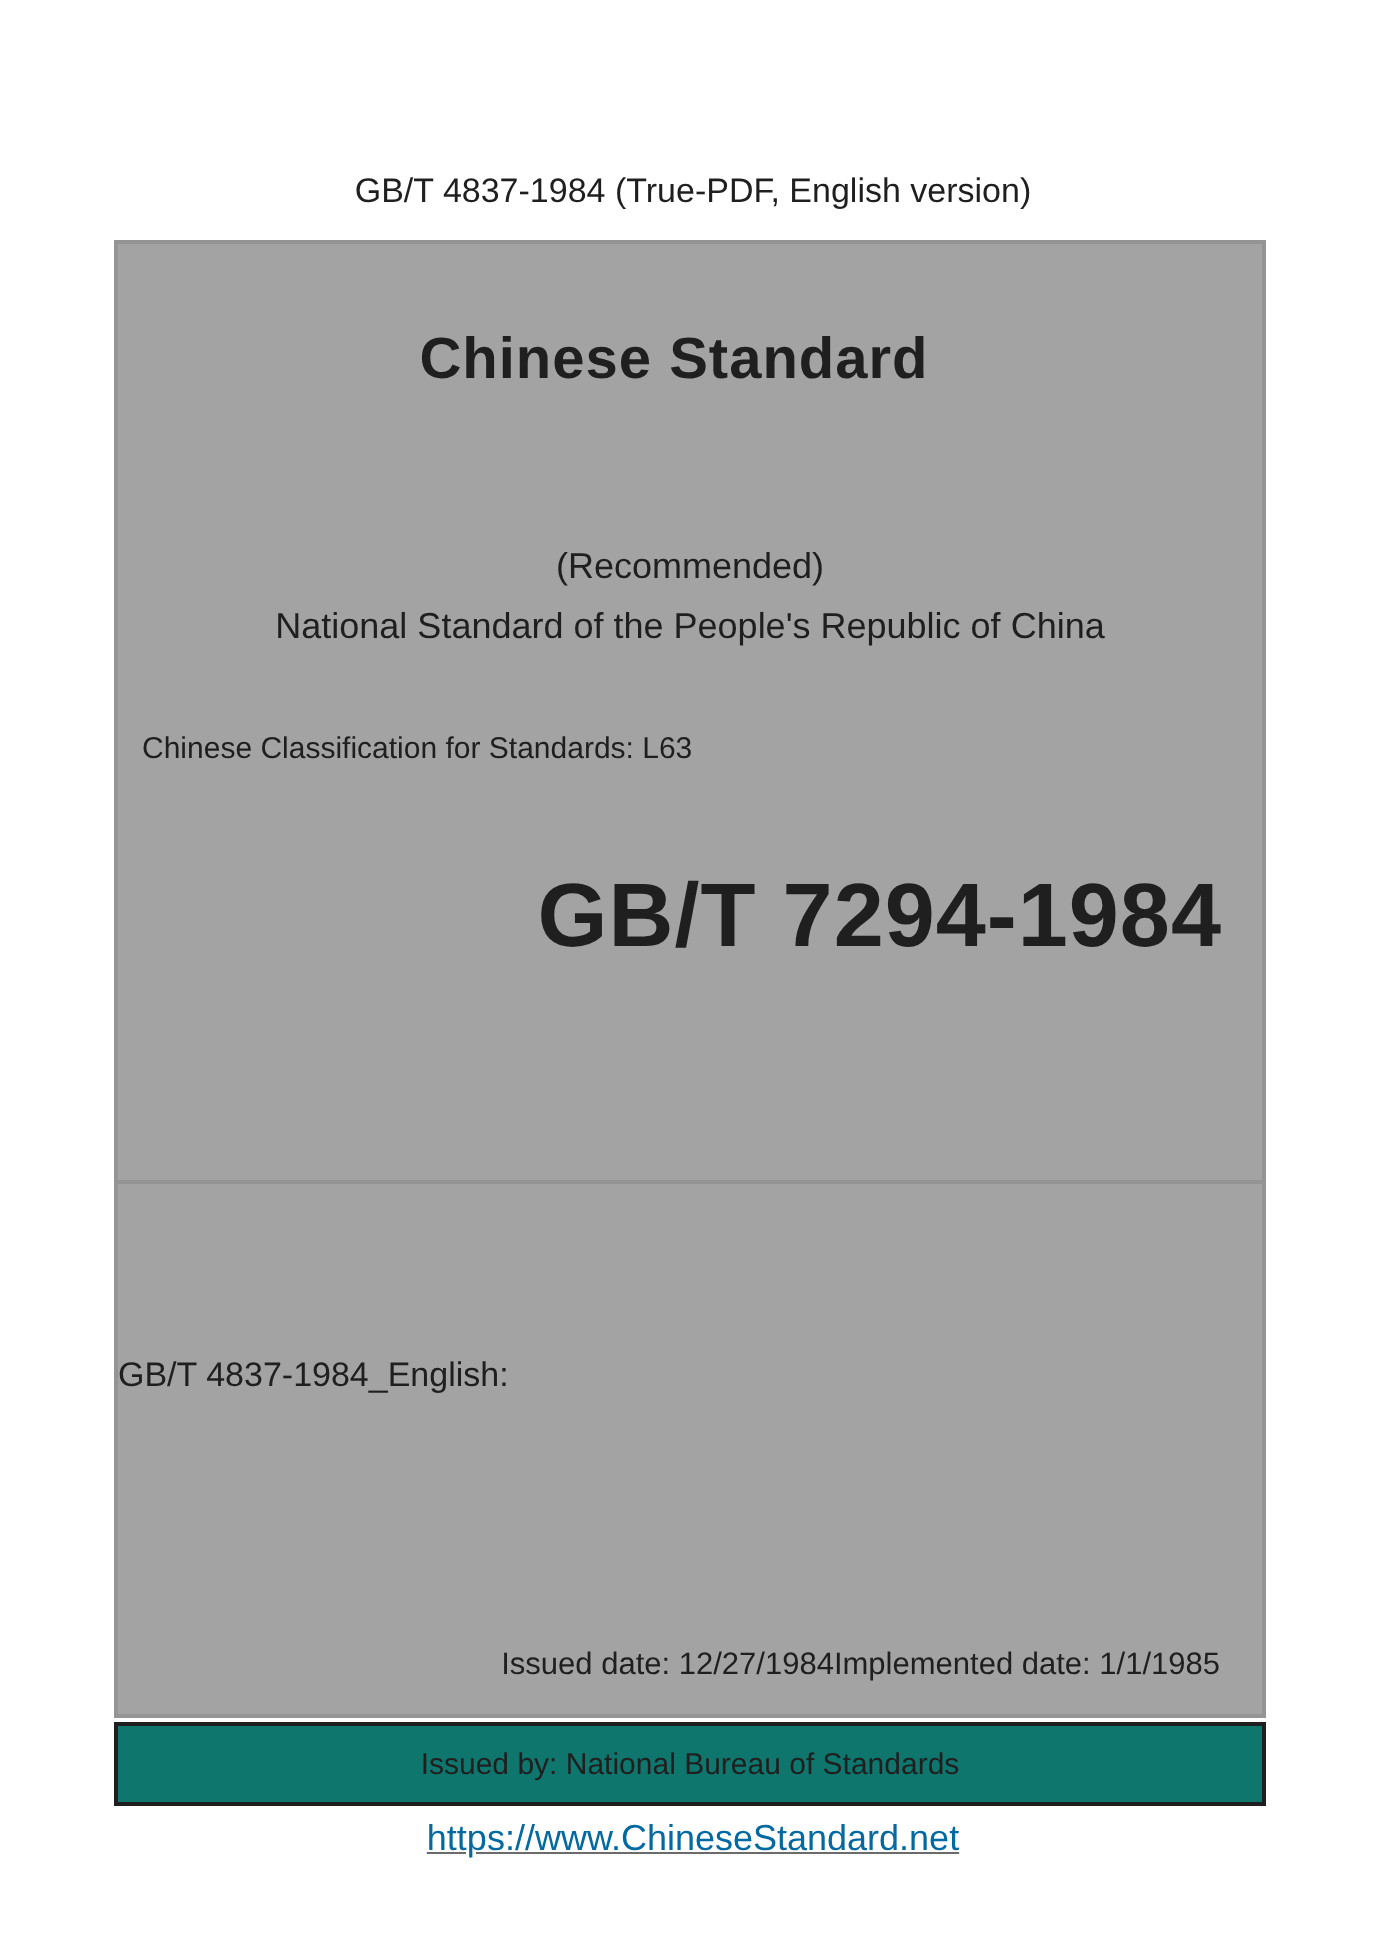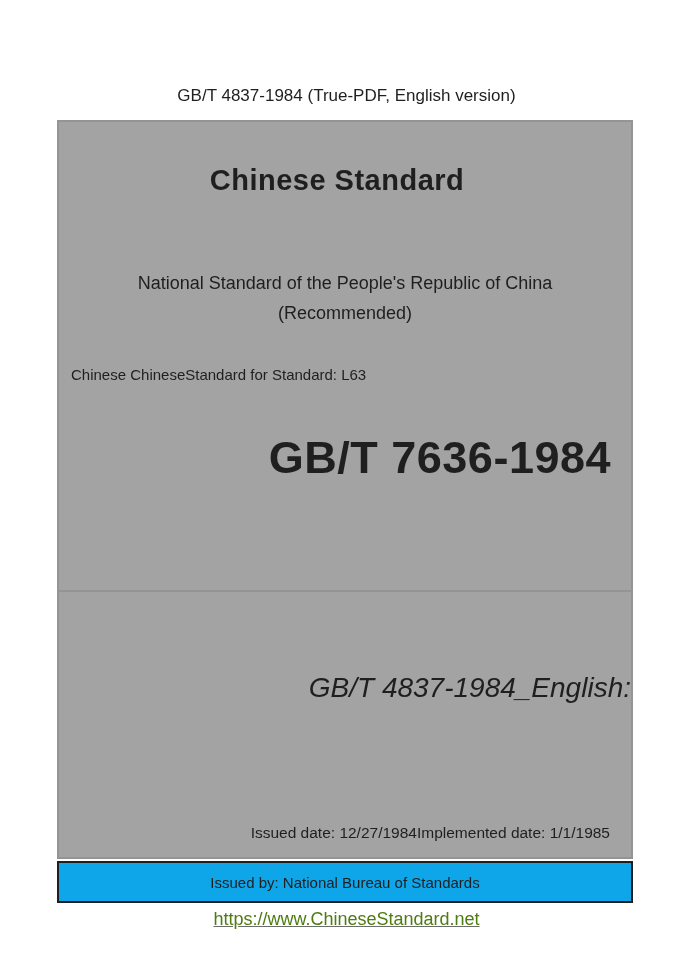--- a/index.html
+++ b/index.html
@@ -67,77 +67,76 @@
   }
   .section-divider {
     position: absolute;
     top: 468px; left: -2px; right: -2px;
     height: 2px;
     background: #949494;
   }
   .english-title-block {
     position: absolute;
     top: 552px; left: 0; right: 0;
-    text-align: right;
-    font-size: 28px;
+    text-align: left;
+    font-size: 17px;
     line-height: 28px;
-    font-style: italic;
   }
   .dates-row {
     position: absolute;
     top: 702px; left: 0; right: 0;
     display: flex;
     justify-content: flex-end;
     padding: 0 21px 0 26px;
     font-size: 15.5px;
   }
   .issued-by-box {
     position: absolute;
     left: 57px; top: 845px;
     width: 576px; height: 42px;
     border: 2px solid #1f1f1f;
     display: flex;
     align-items: center;
     justify-content: center;
     font-size: 15px;
-    background: #0ea5e9;
+    background: #0f766e;
   }
   .site-link-row {
     position: absolute;
     top: 893px; left: 0; right: 0;
     text-align: center;
   }
   .site-link {
     font-size: 18px;
-    color: #4d7c0f;
+    color: #0369a1;
     text-decoration: underline;
     text-decoration-color: #6b6b6b;
     cursor: pointer;
   }
 </style>
 </head>
 <body>
 
 <div class="page">
 
   <div class="header-caption">GB/T 4837-1984 (True-PDF, English version)</div>
 
   <div class="main-box">
 
     <div class="brand-title">Chinese Standard</div>
 
 
     <div class="national-block">
+      <div>(Recommended)</div>
       <div>National Standard of the People's Republic of China</div>
-      <div>(Recommended)</div>
     </div>
 
-    <div class="classification">Chinese ChineseStandard for Standard: L63</div>
+    <div class="classification">Chinese Classification for Standards: L63</div>
 
-    <div class="standard-code">GB/T 7636-1984</div>
+    <div class="standard-code">GB/T 7294-1984</div>
 
     <div class="section-divider"></div>
 
     <div class="english-title-block">
       <div>GB/T 4837-1984_English:</div>
     </div>
 
     <div class="dates-row">
       <span>Issued date: 12/27/1984</span>
       <span>Implemented date: 1/1/1985</span>

